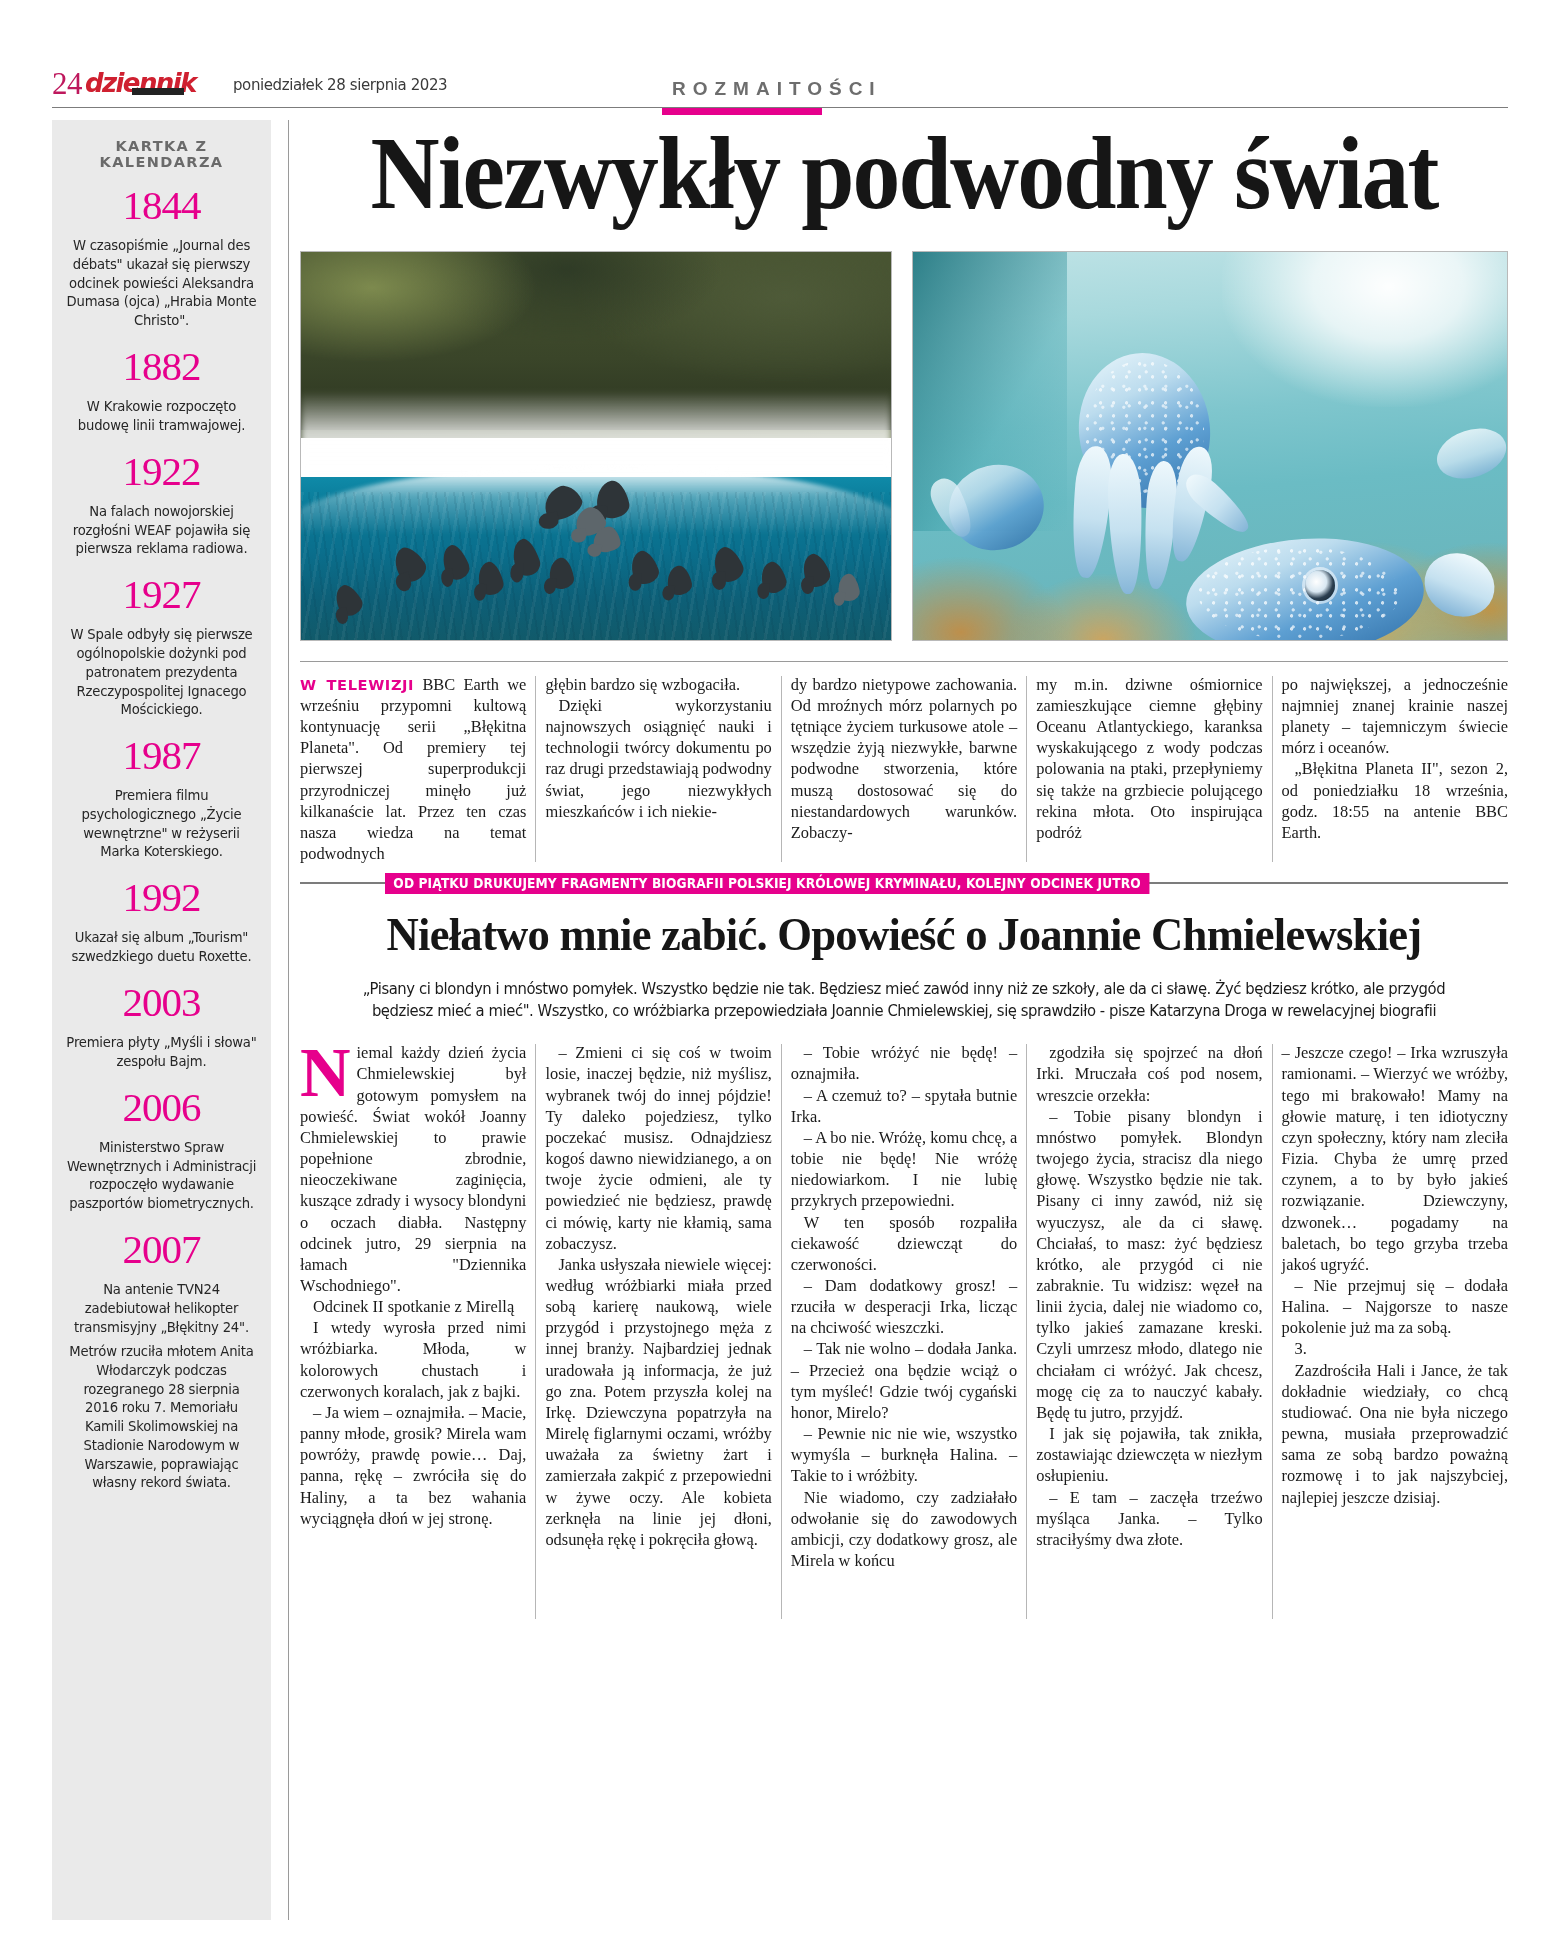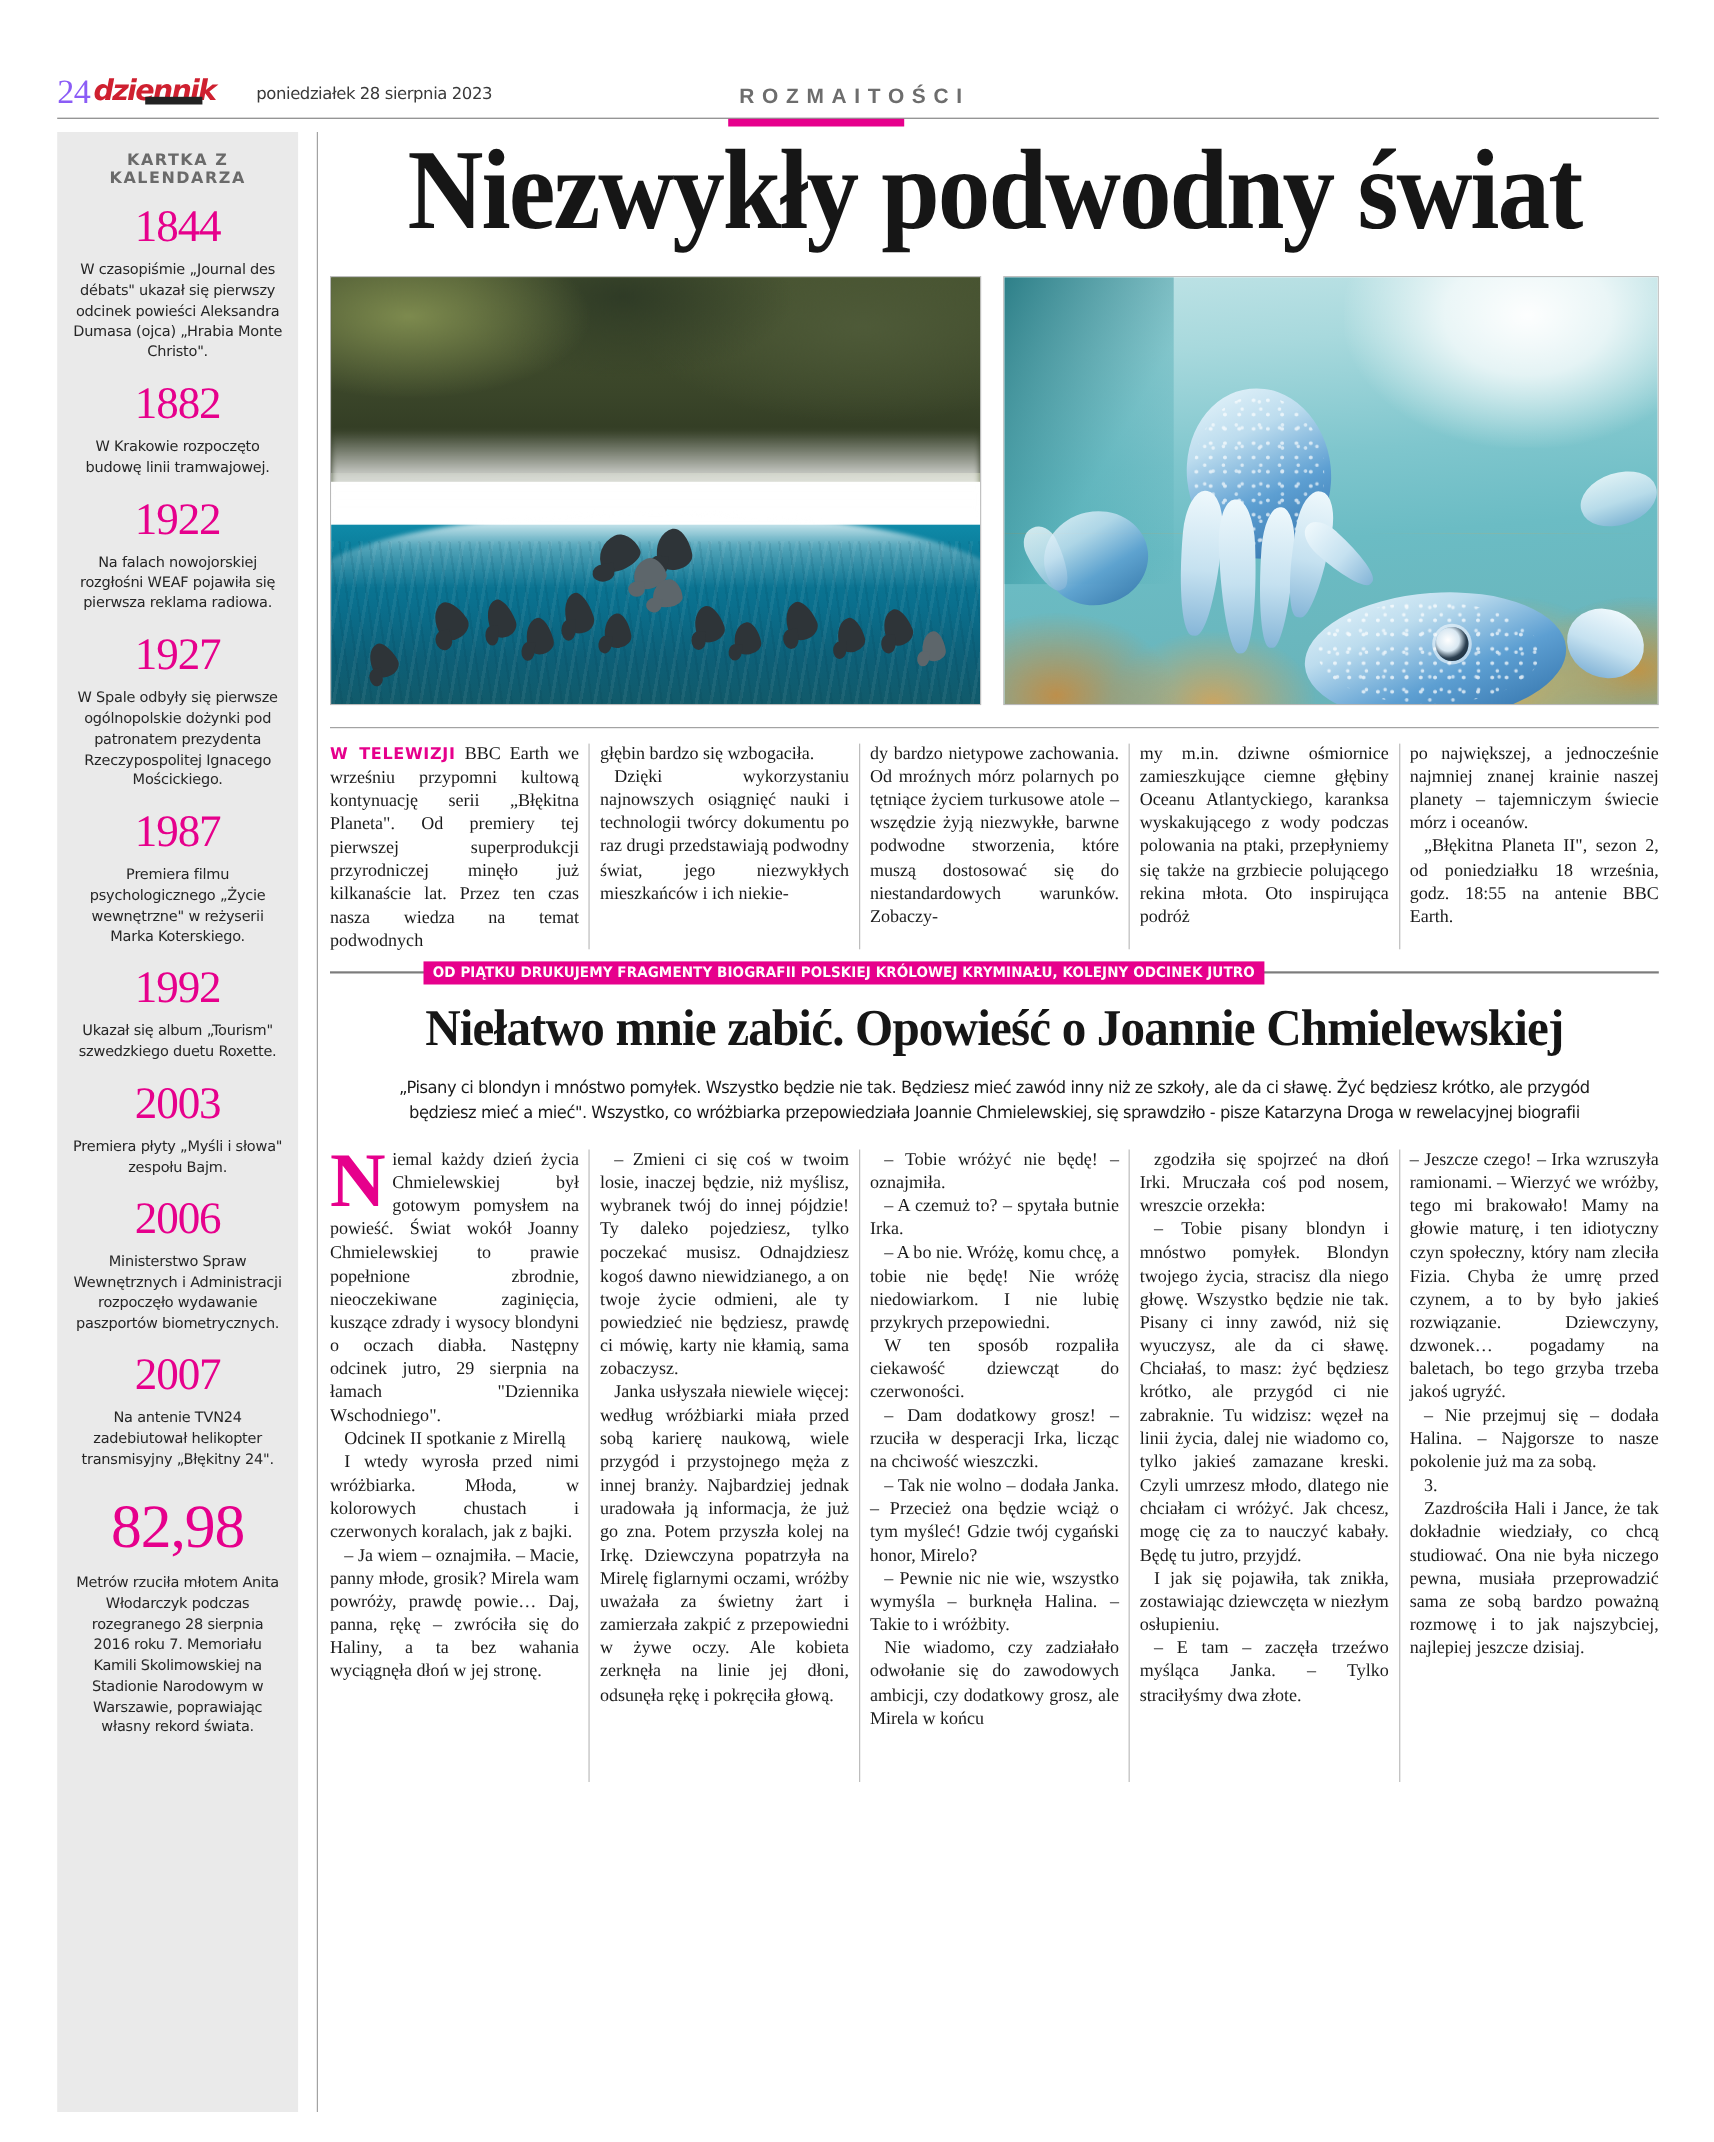--- a/index.html
+++ b/index.html
@@ -27,21 +27,21 @@
     position: absolute;
     left: 52px; top: 78px;
     width: 1456px;
     height: 32px;
   }
   .mh-page-num {
     position: absolute;
     left: 0; top: -12px;
     font-family: "Liberation Serif", serif;
     font-size: 31px;
-    color: #8b5cf6;
+    color: #be185d;
     letter-spacing: -0.5px;
   }
   .mh-logo {
     position: absolute;
     left: 33px; top: -10px;
     font-family: "DejaVu Sans", sans-serif;
     font-size: 26px;
     font-weight: bold;
     font-style: italic;
     color: #cf2030;
@@ -417,21 +417,20 @@
 
     <div class="sb-year">2003</div>
     <div class="sb-text">Premiera płyty „Myśli i słowa" zespołu Bajm.</div>
 
     <div class="sb-year">2006</div>
     <div class="sb-text">Ministerstwo Spraw Wewnętrznych i Administracji rozpoczęło wydawanie paszportów biometrycznych.</div>
 
     <div class="sb-year">2007</div>
     <div class="sb-text">Na antenie TVN24 zadebiutował helikopter transmisyjny „Błękitny 24".</div>
 
-    <div class="sb-year big">82,98</div>
     <div class="sb-text">Metrów rzuciła młotem Anita Włodarczyk podczas rozegranego 28 sierpnia 2016 roku 7. Memoriału Kamili Skolimowskiej na Stadionie Narodowym w Warszawie, poprawiając własny rekord świata.</div>
   </div>
   <div class="v-rule-1"></div>
 
   <div class="main">
 
     <h1 class="headline-1">Niezwykły podwodny świat</h1>
 
     <div class="photo-row">
 

